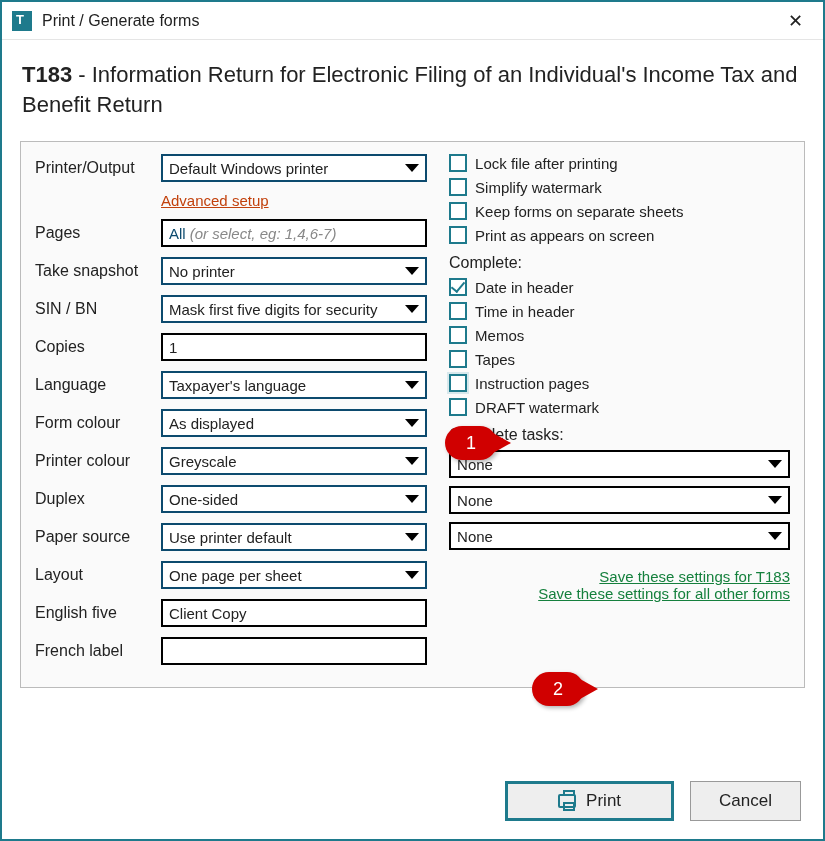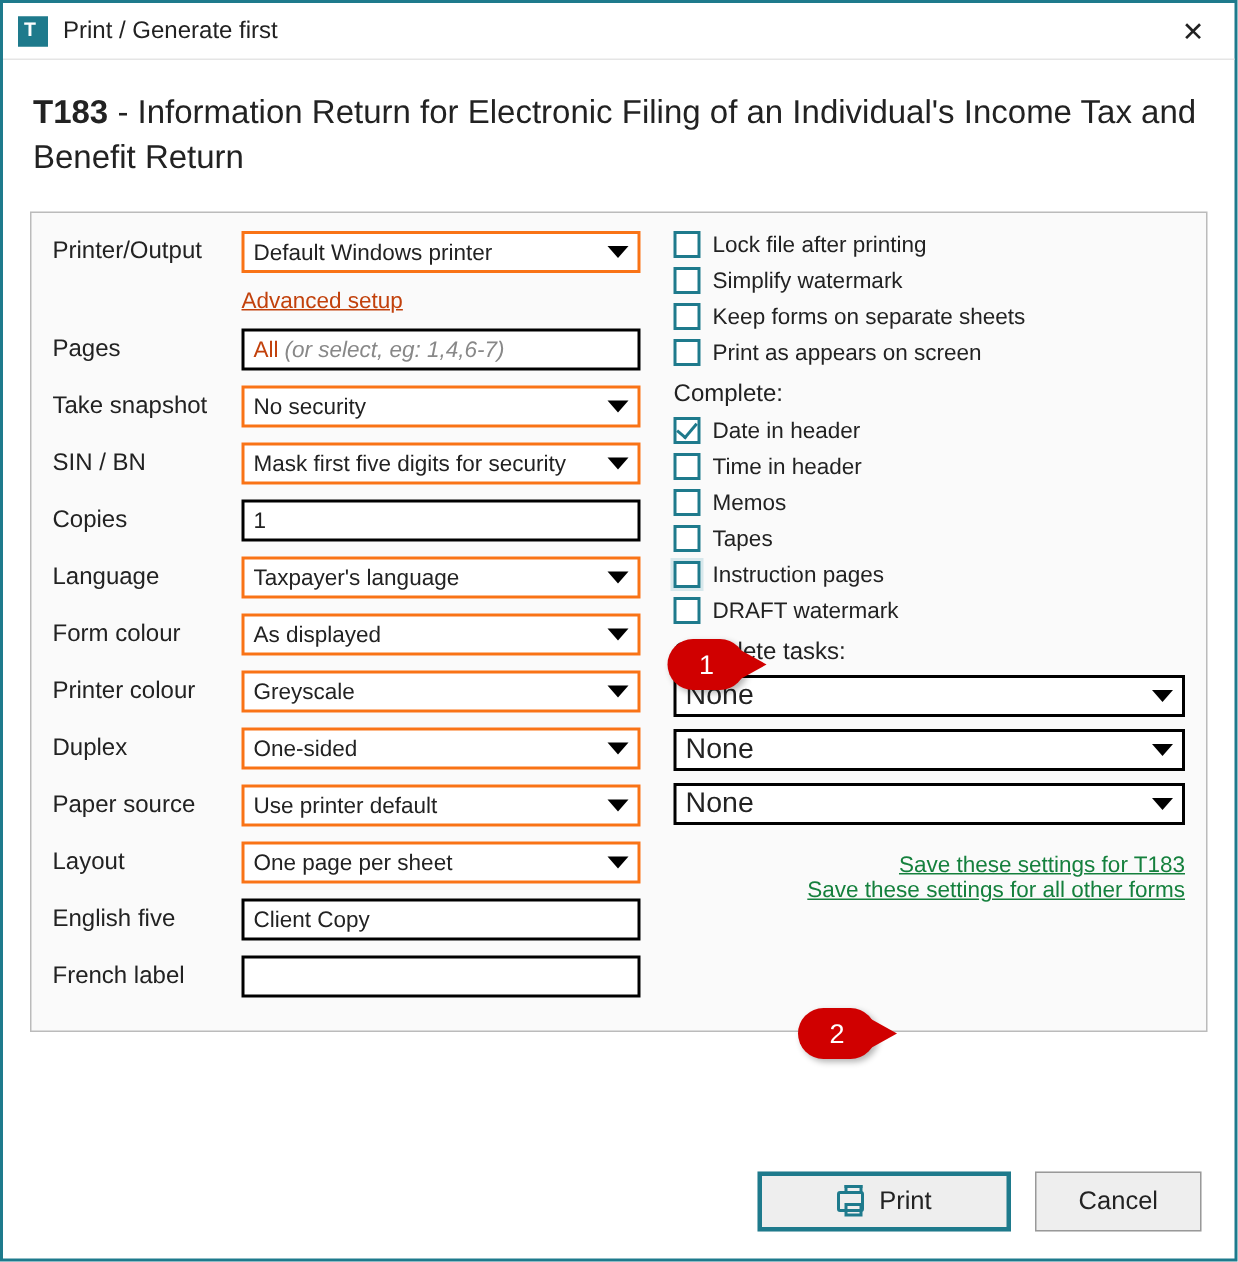--- a/index.html
+++ b/index.html
@@ -72,21 +72,21 @@
       align-items: center;
       margin-bottom: 10px;
     }
     .label {
       width: 126px;
       font-size: 16px;
     }
     .select-box {
       flex: 1;
       height: 28px;
-      border: 2px solid #f97316;
+      border: 2px solid #0c4a6e;
       background: #fff;
       display: flex;
       align-items: center;
       padding: 0 4px 0 6px;
       position: relative;
       font-size: 15px;
     }
     .select-caret {
       width: 0; height: 0;
       border-left: 7px solid transparent;
@@ -100,21 +100,21 @@
     .input-box {
       flex: 1;
       height: 28px;
       border: 2px solid #000;
       background: #fff;
       display: flex;
       align-items: center;
       padding: 0 6px;
       font-size: 15px;
     }
-    .input-placeholder .val { color: #c2410c; }
+    .input-placeholder .val { color: #0c4a6e; }
     .input-placeholder .hint { color: #888; font-style: italic; margin-left: 4px;}
     .adv-link {
       color: #c2410c;
       text-decoration: underline;
       cursor: pointer;
       font-size: 15px;
       margin-left: 126px;
       margin-bottom: 10px;
       display: inline-block;
     }
@@ -150,21 +150,21 @@
     }
     .small-select {
       height: 28px;
       border: 2px solid #000;
       background: #fff;
       display: flex;
       align-items: center;
       padding: 0 4px 0 6px;
       position: relative;
       margin-bottom: 8px;
-      font-size: 19px;
+      font-size: 15px;
     }
     .save-links {
       text-align: right;
       margin-top: 18px;
     }
     .save-links a {
       color: #15803d;
       text-decoration: underline;
       cursor: pointer;
       font-size: 15px;
@@ -236,21 +236,21 @@
       border-left: 18px solid #d00000;
     }
   </style>
 </head>
 <body>
 
 <div class="window">
 
   <div class="titlebar">
     <div class="title-icon"></div>
-    <div class="title-text">Print / Generate first</div>
+    <div class="title-text">Print / Generate forms</div>
     <div class="close-x">✕</div>
   </div>
 
   <div class="header">
     <b>T183</b><span> - Information Return for Electronic Filing of an Individual's Income Tax and Benefit Return</span>
   </div>
 
   <div class="panel">
     <div class="columns">
 
@@ -270,21 +270,21 @@
           <div class="label">Pages</div>
           <div class="input-box input-placeholder">
             <span class="val">All</span>
             <span class="hint">(or select, eg: 1,4,6-7)</span>
           </div>
         </div>
 
         <div class="form-row">
           <div class="label">Take snapshot</div>
           <div class="select-box">
-            <span>No security</span>
+            <span>No printer</span>
             <div class="select-caret"></div>
           </div>
         </div>
 
         <div class="form-row">
           <div class="label">SIN / BN</div>
           <div class="select-box">
             <span>Mask first five digits for security</span>
             <div class="select-caret"></div>
           </div>

